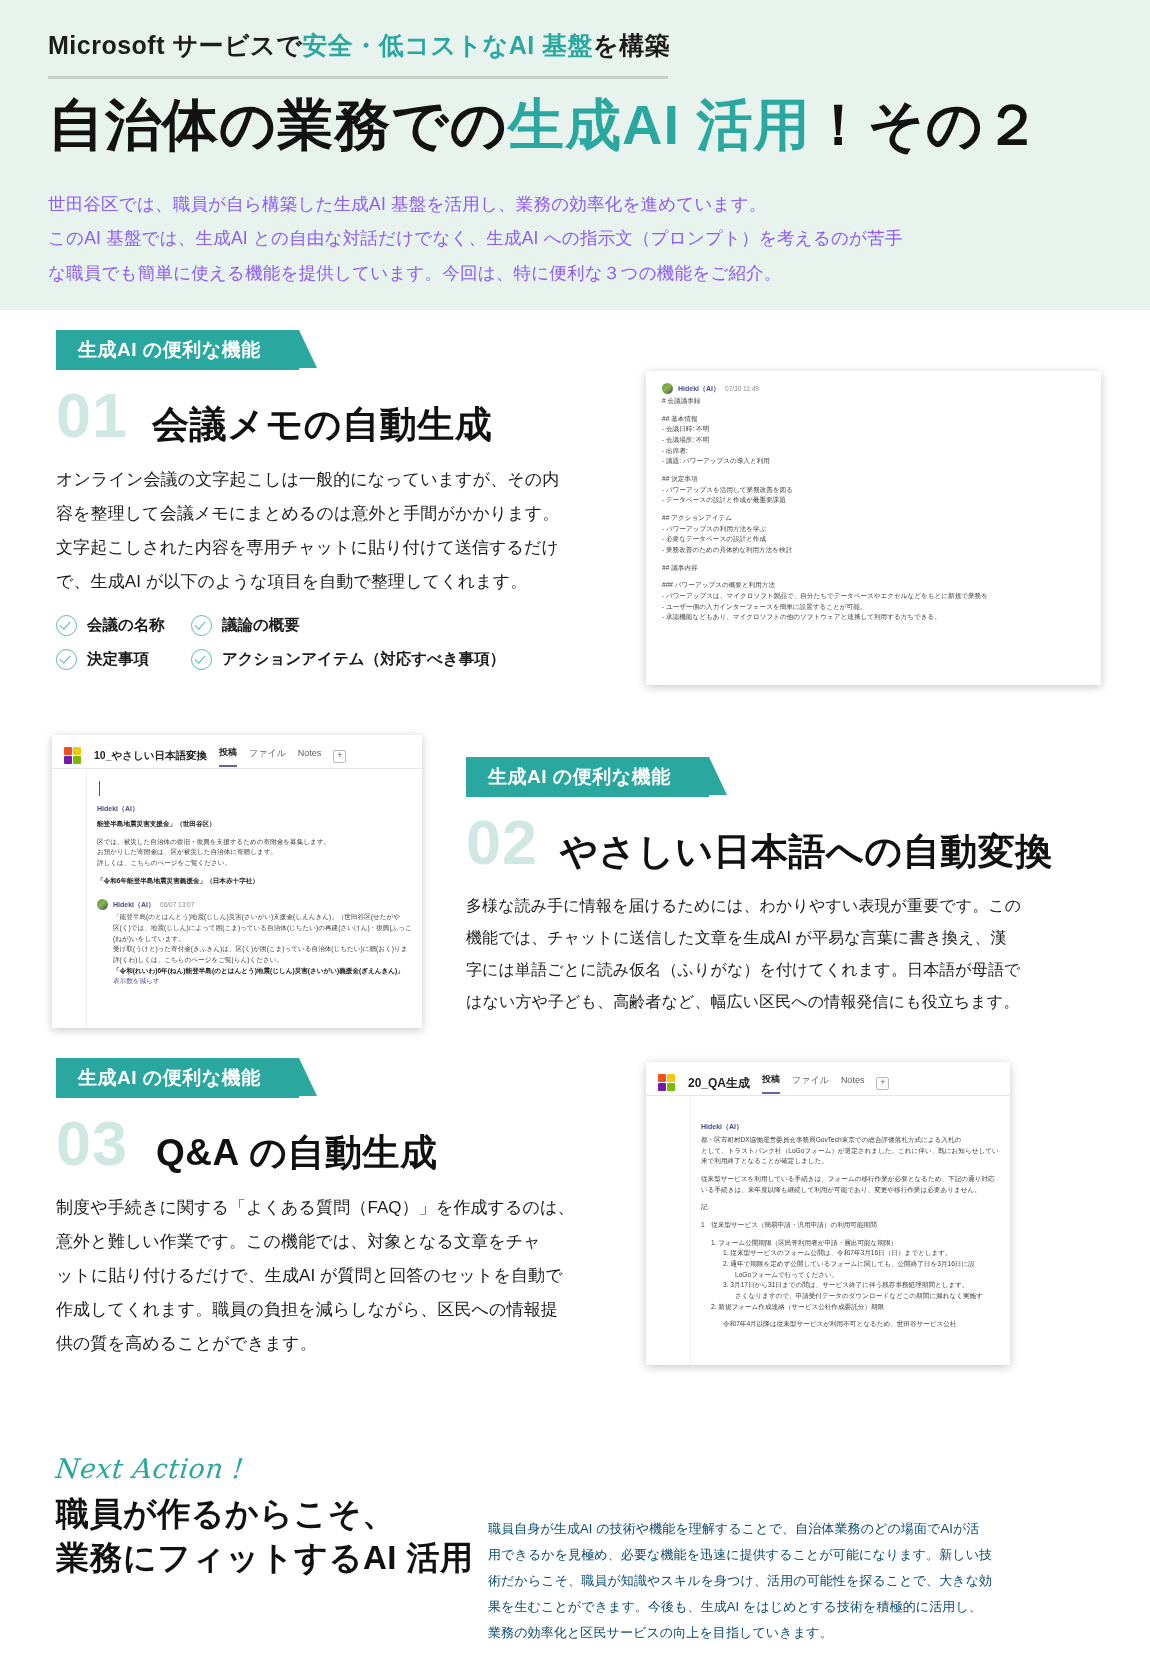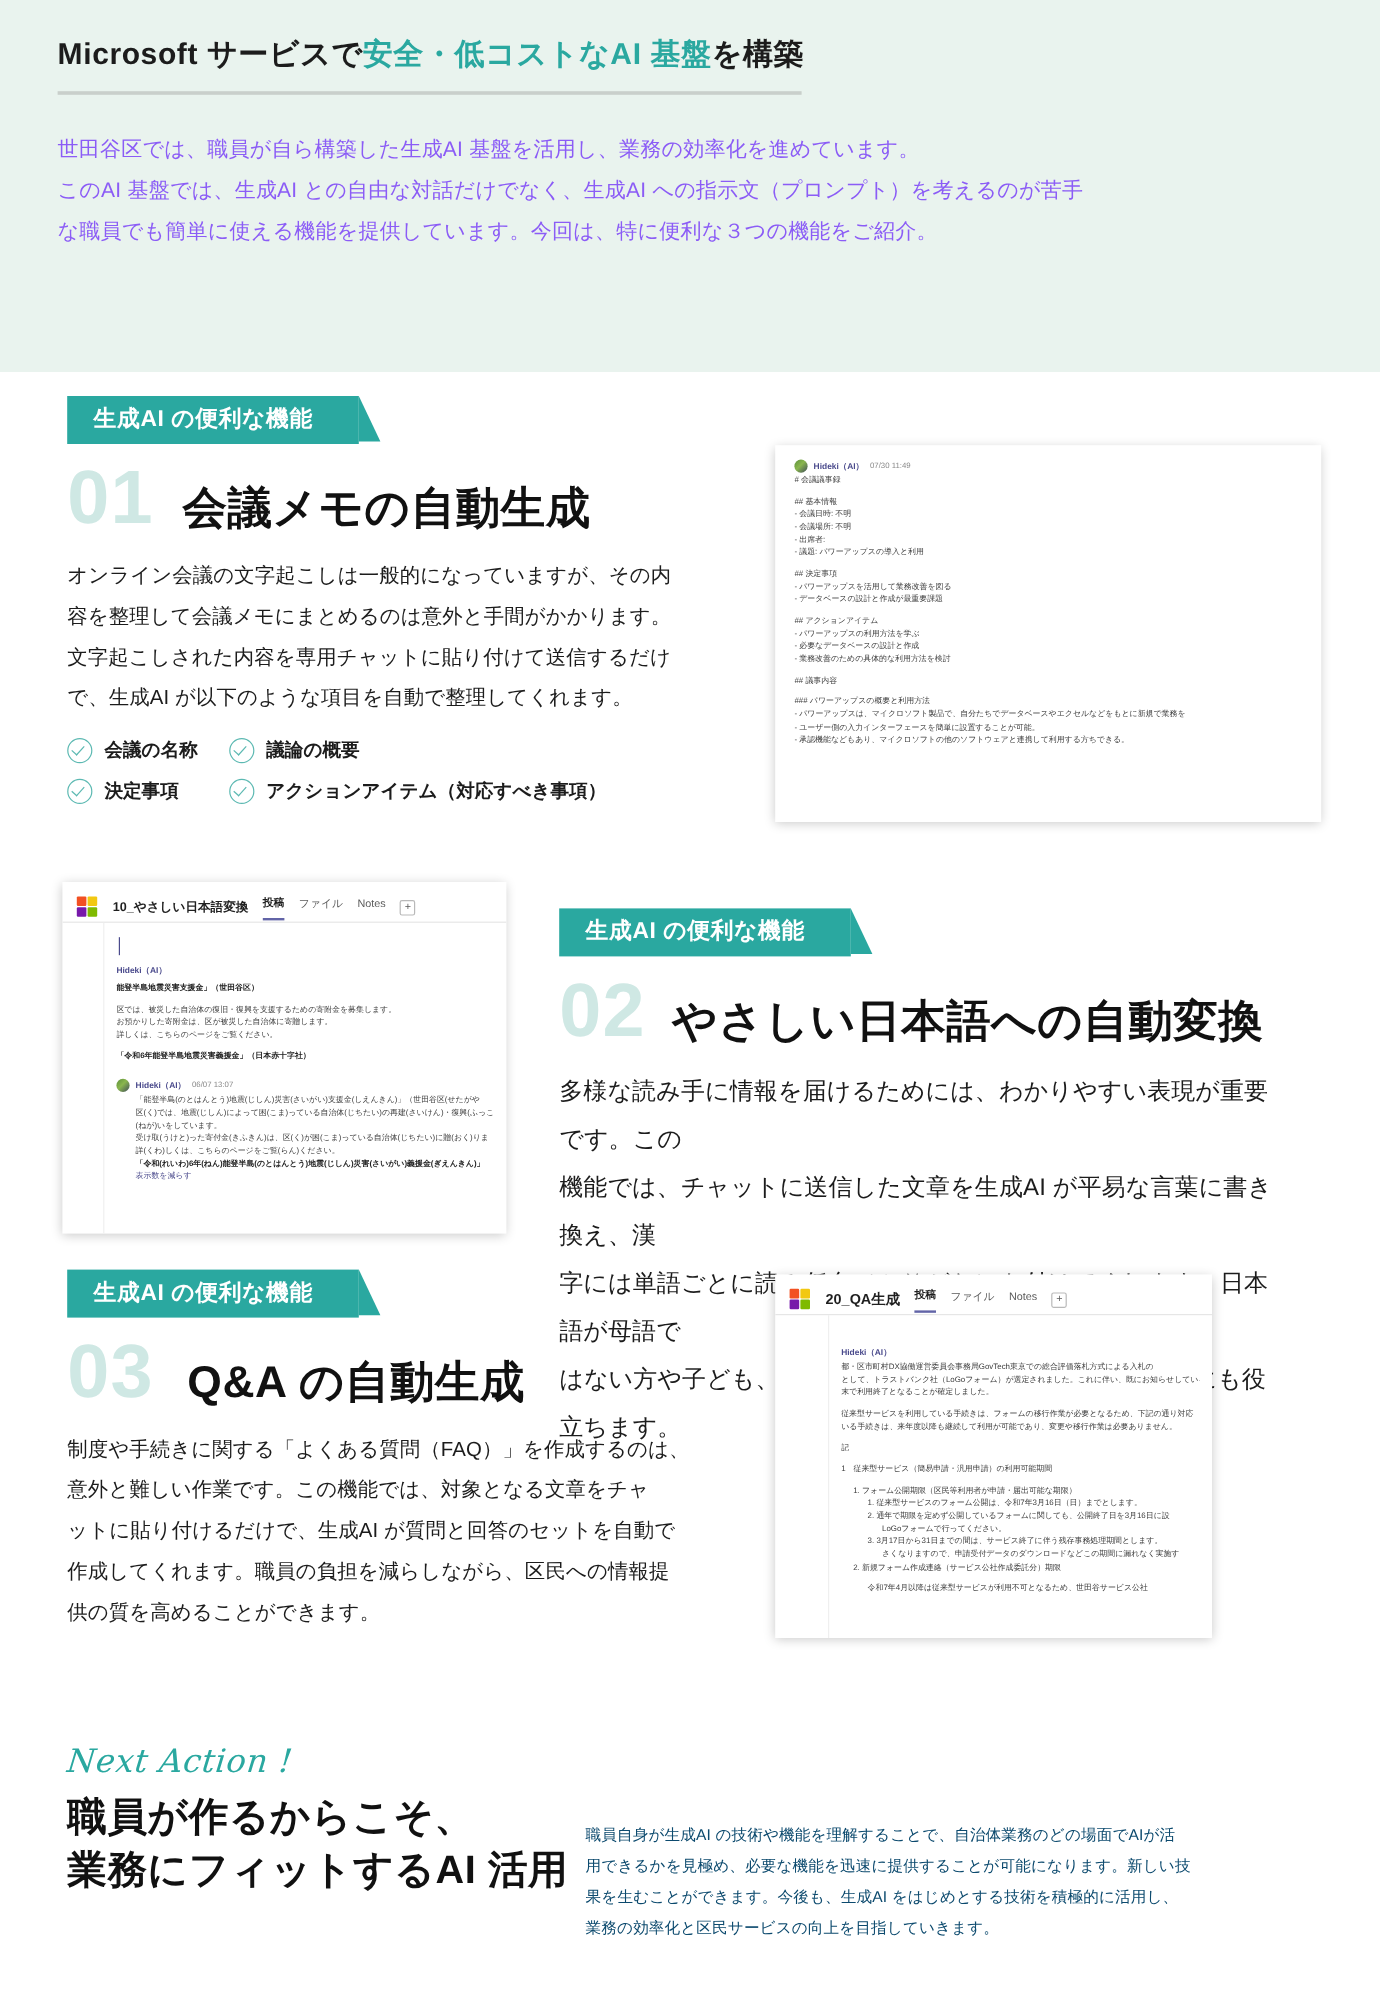--- a/index.html
+++ b/index.html
@@ -252,20 +252,23 @@
   .next-body p { margin: 0; }
 </style>
 </head>
 <body>
 
 <div class="header-band">
   <div class="eyebrow">
     <span>Microsoft サービスで</span><span class="accent">安全・低コストなAI 基盤</span><span>を構築</span>
   </div>
   <div class="hr-rule"></div>
+  <div class="main-title">
+    <span>自治体の業務での</span><span class="accent">生成AI 活用</span><span>！その２</span>
+  </div>
   <div class="lede">
     <p>世田谷区では、職員が自ら構築した生成AI 基盤を活用し、業務の効率化を進めています。</p>
     <p>このAI 基盤では、生成AI との自由な対話だけでなく、生成AI への指示文（プロンプト）を考えるのが苦手</p>
     <p>な職員でも簡単に使える機能を提供しています。今回は、特に便利な３つの機能をご紹介。</p>
   </div>
 </div>
 
 <div class="section" style="left:56px; top:330px; width:580px;">
   <div class="ribbon">生成AI の便利な機能</div>
   <div class="sec-head">
@@ -379,21 +382,21 @@
 </div>
 
 <div class="section" style="left:466px; top:757px; width:600px;">
   <div class="ribbon">生成AI の便利な機能</div>
   <div class="sec-head">
     <span class="sec-num">02</span>
     <span class="sec-title" style="margin-left:22px;">
       <span class="lite">やさしい日本語への</span><span>自動変換</span>
     </span>
   </div>
-  <div class="sec-body" style="font-size:20px;">
+  <div class="sec-body" style="font-size:16px;">
     <p>多様な読み手に情報を届けるためには、わかりやすい表現が重要です。この</p>
     <p>機能では、チャットに送信した文章を生成AI が平易な言葉に書き換え、漢</p>
     <p>字には単語ごとに読み仮名（ふりがな）を付けてくれます。日本語が母語で</p>
     <p>はない方や子ども、高齢者など、幅広い区民への情報発信にも役立ちます。</p>
   </div>
 </div>
 
 <div class="section" style="left:56px; top:1058px; width:580px;">
   <div class="ribbon">生成AI の便利な機能</div>
   <div class="sec-head">
@@ -458,16 +461,17 @@
   <div class="next-head">
     <div>職員が作るからこそ、</div>
     <div>業務にフィットするAI 活用</div>
   </div>
 </div>
 
 <div class="section" style="left:488px; top:1490px; width:610px;">
   <div class="next-body">
     <p>職員自身が生成AI の技術や機能を理解することで、自治体業務のどの場面でAIが活</p>
     <p>用できるかを見極め、必要な機能を迅速に提供することが可能になります。新しい技</p>
+    <p>術だからこそ、職員が知識やスキルを身つけ、活用の可能性を探ることで、大きな効</p>
     <p>果を生むことができます。今後も、生成AI をはじめとする技術を積極的に活用し、</p>
     <p>業務の効率化と区民サービスの向上を目指していきます。</p>
   </div>
 </div>
 
 </body></html>

